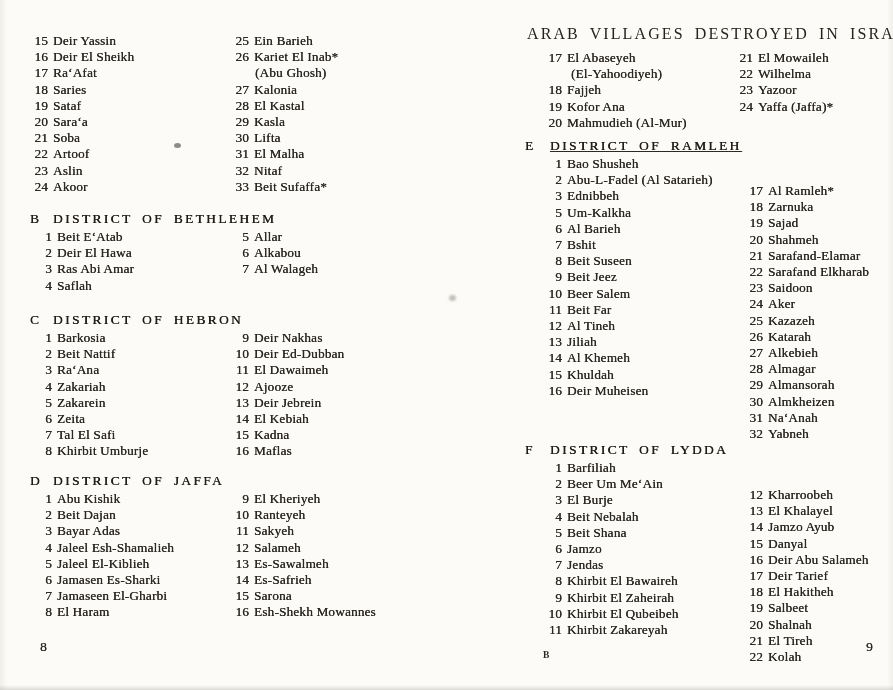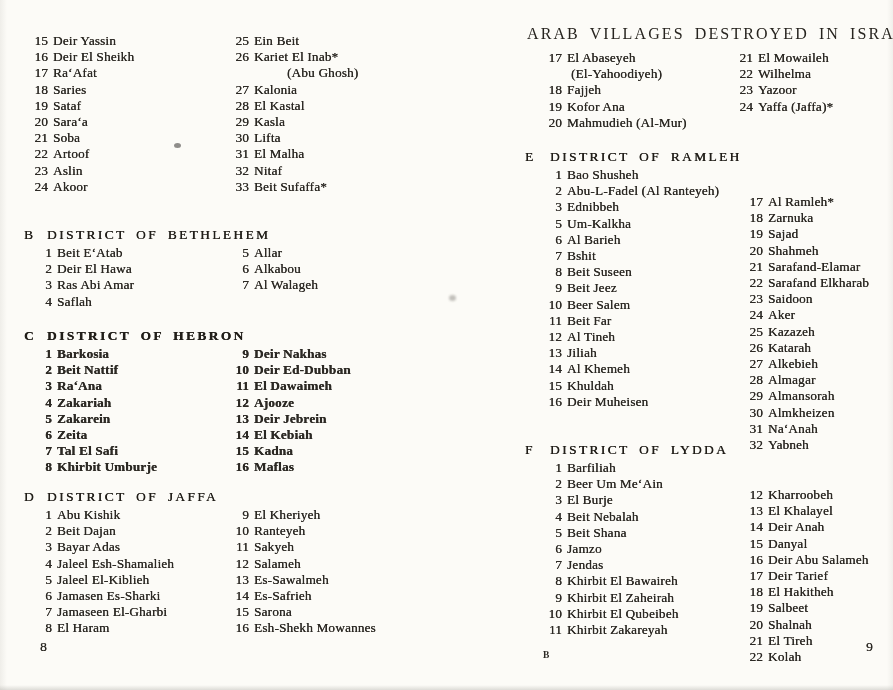--- a/index.html
+++ b/index.html
@@ -23,28 +23,28 @@
 
   .page { position:absolute; top:0; height:690px; }
   .lp { left:0; width:446px; }
   .rp { left:447px; width:446px; }
 
   .col { position:absolute; white-space:nowrap; }
   .entry { font-size:13.2px; line-height:16.2px; letter-spacing:.2px;
     text-shadow:.25px 0 0 currentColor; }
   .num { display:inline-block; width:22px; text-align:right; margin-right:5px; }
   .alt { line-height:16.2px; }
-  .lp .alt { margin-left:60px; }
+  .lp .alt { margin-left:28px; }
   .rp .alt { margin-left:31px; }
 
   .section { position:absolute; left:0; width:100%; }
   .sec-header { font-size:13.4px; line-height:17px; letter-spacing:2.4px;
     word-spacing:4px; white-space:nowrap; color:#211e19;
     text-shadow:.35px 0 0 currentColor; }
-  .lp .sec-header { padding-left:24px;margin-top:16px; }
+  .lp .sec-header { padding-left:30px; }
   .rp .sec-header { padding-left:78px; }
   .sec-letter { display:inline-block; letter-spacing:0; }
   .lp .sec-letter { width:23px; }
   .rp .sec-letter { width:25px; }
   .sec-cols { position:relative; margin-top:2px; }
   .lp .colA { left:30px; }
   .lp .colB { left:227px; }
   .rp .colA { left:93px; }
   .rp .colB { left:294px;margin-top:27px; }
   .sec-cols .col { top:0; }
@@ -76,21 +76,21 @@
 
   <div class="entry"><span class="num">21</span><span class="name">Soba</span></div>
 
   <div class="entry"><span class="num">22</span><span class="name">Artoof</span></div>
 
   <div class="entry"><span class="num">23</span><span class="name">Aslin</span></div>
 
   <div class="entry"><span class="num">24</span><span class="name">Akoor</span></div>
 </div>
     <div class="col" style="left:227px; top:33px;">
-  <div class="entry"><span class="num">25</span><span class="name">Ein Beit</span></div>
+  <div class="entry"><span class="num">25</span><span class="name">Ein Barieh</span></div>
 
   <div class="entry"><span class="num">26</span><span class="name">Kariet El Inab*</span><div class="alt">(Abu Ghosh)</div></div>
 
   <div class="entry"><span class="num">27</span><span class="name">Kalonia</span></div>
 
   <div class="entry"><span class="num">28</span><span class="name">El Kastal</span></div>
 
   <div class="entry"><span class="num">29</span><span class="name">Kasla</span></div>
 
   <div class="entry"><span class="num">30</span><span class="name">Lifta</span></div>
@@ -119,21 +119,21 @@
         <div class="col colB">
   <div class="entry"><span class="num">5</span><span class="name">Allar</span></div>
 
   <div class="entry"><span class="num">6</span><span class="name">Alkabou</span></div>
 
   <div class="entry"><span class="num">7</span><span class="name">Al Walageh</span></div>
 </div>
       </div>
     </div>
 
-    <div class="section" style="top:311px;font-weight:bold;">
+    <div class="section" style="top:311px;">
       <div class="sec-header">
         <span class="sec-letter">C</span><span class="sec-title">DISTRICT OF HEBRON</span>
       </div>
       <div class="sec-cols">
         <div class="col colA">
   <div class="entry"><span class="num">1</span><span class="name">Barkosia</span></div>
 
   <div class="entry"><span class="num">2</span><span class="name">Beit Nattif</span></div>
 
   <div class="entry"><span class="num">3</span><span class="name">Ra‘Ana</span></div>
@@ -228,29 +228,29 @@
     <div class="col" style="left:284px; top:50px;">
   <div class="entry"><span class="num">21</span><span class="name">El Mowaileh</span></div>
 
   <div class="entry"><span class="num">22</span><span class="name">Wilhelma</span></div>
 
   <div class="entry"><span class="num">23</span><span class="name">Yazoor</span></div>
 
   <div class="entry"><span class="num">24</span><span class="name">Yaffa (Jaffa)*</span></div>
 </div>
 
-    <div class="section" style="top:148px;">
+    <div class="section" style="top:137px;text-decoration:underline;">
       <div class="sec-header">
         <span class="sec-letter">E</span><span class="sec-title">DISTRICT OF RAMLEH</span>
       </div>
       <div class="sec-cols">
         <div class="col colA">
   <div class="entry"><span class="num">1</span><span class="name">Bao Shusheh</span></div>
 
-  <div class="entry"><span class="num">2</span><span class="name">Abu-L-Fadel (Al Ranteyeh)</span></div>
+  <div class="entry"><span class="num">2</span><span class="name">Abu-L-Fadel (Al Satarieh)</span></div>
 
   <div class="entry"><span class="num">3</span><span class="name">Ednibbeh</span></div>
 
 
   <div class="entry"><span class="num">5</span><span class="name">Um-Kalkha</span></div>
 
   <div class="entry"><span class="num">6</span><span class="name">Al Barieh</span></div>
 
   <div class="entry"><span class="num">7</span><span class="name">Bshit</span></div>
 
@@ -334,21 +334,21 @@
 
   <div class="entry"><span class="num">10</span><span class="name">Khirbit El Qubeibeh</span></div>
 
   <div class="entry"><span class="num">11</span><span class="name">Khirbit Zakareyah</span></div>
 </div>
         <div class="col colB">
   <div class="entry"><span class="num">12</span><span class="name">Kharroobeh</span></div>
 
   <div class="entry"><span class="num">13</span><span class="name">El Khalayel</span></div>
 
-  <div class="entry"><span class="num">14</span><span class="name">Deir Anah</span></div>
+  <div class="entry"><span class="num">14</span><span class="name">Jamzo Ayub</span></div>
 
   <div class="entry"><span class="num">15</span><span class="name">Danyal</span></div>
 
   <div class="entry"><span class="num">16</span><span class="name">Deir Abu Salameh</span></div>
 
   <div class="entry"><span class="num">17</span><span class="name">Deir Tarief</span></div>
 
   <div class="entry"><span class="num">18</span><span class="name">El Hakitheh</span></div>
 
   <div class="entry"><span class="num">19</span><span class="name">Salbeet</span></div>

